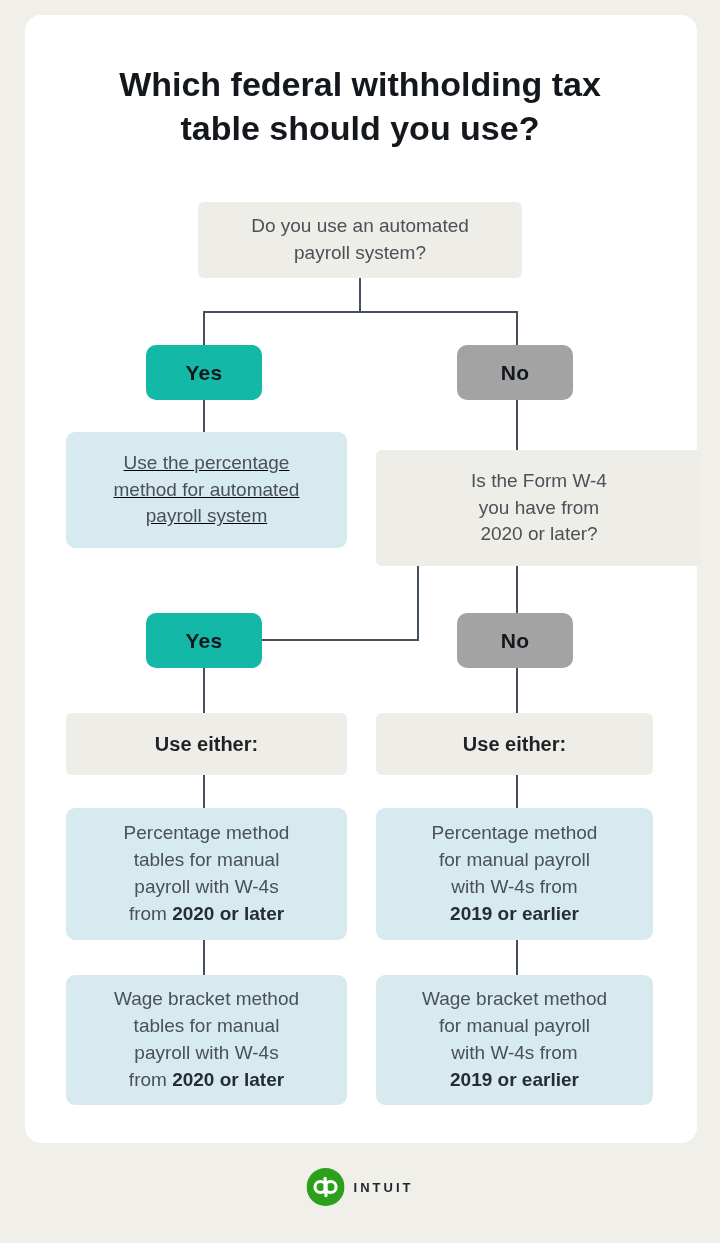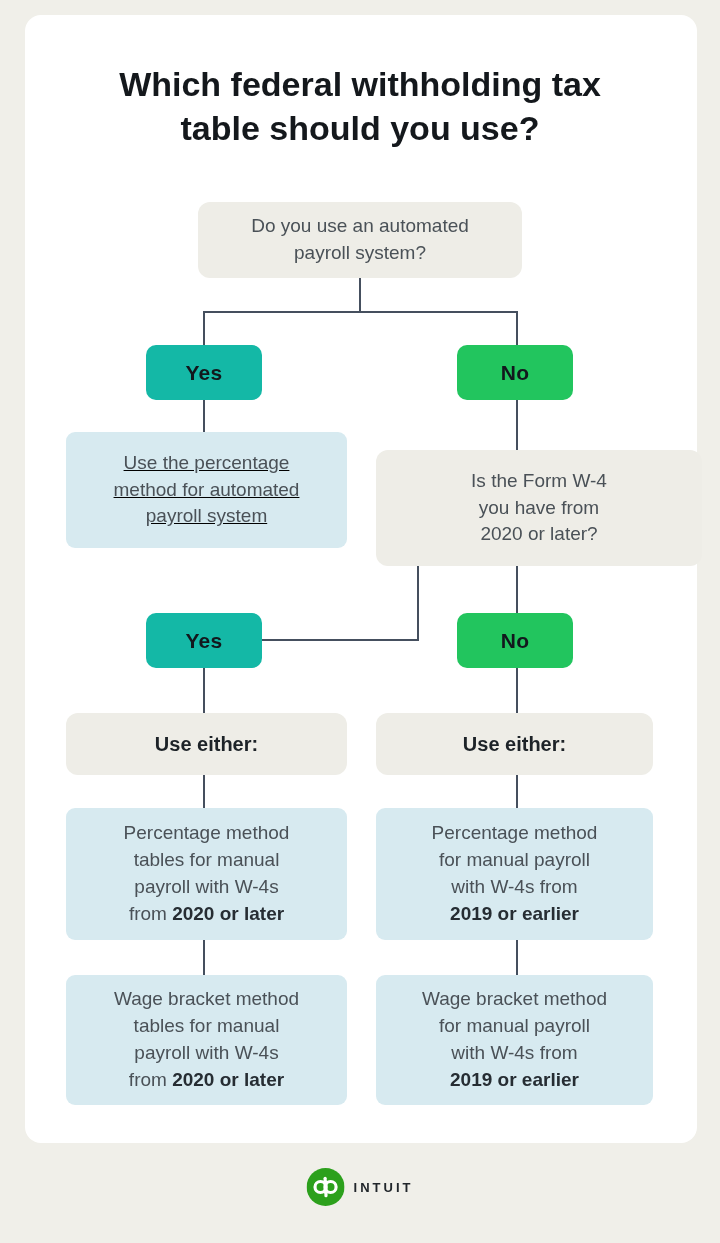--- a/index.html
+++ b/index.html
@@ -35,33 +35,33 @@
     align-items: center;
     justify-content: center;
   }
   .node .txt {
     text-align: center;
     white-space: pre-line;
     font-size: 19px;
     line-height: 1.42;
     color: #4a5157;
   }
-  .gray { background: #eeede7; border-radius: 12px; }
+  .gray { background: #eeede7; border-radius: 6px; }
   .blue { background: #d7eaf0; border-radius: 9px; }
   .btn {
     border-radius: 10px;
   }
   .btn .txt {
     font-size: 21px;
     font-weight: 700;
     color: #12181d;
     letter-spacing: 0.3px;
   }
   .btn-green { background: #14b8a6; }
-  .btn-orange { background: #22c55e; justify-content: center; }
+  .btn-orange { background: #a3a3a3; justify-content: center; }
   .use-either .txt {
     font-size: 20px;
     font-weight: 700;
     color: #1d2328;
   }
   .node b {
     font-weight: 700;
     color: #262d33;
   }
   .vl, .hl { position: absolute; background: #454f5e; }

